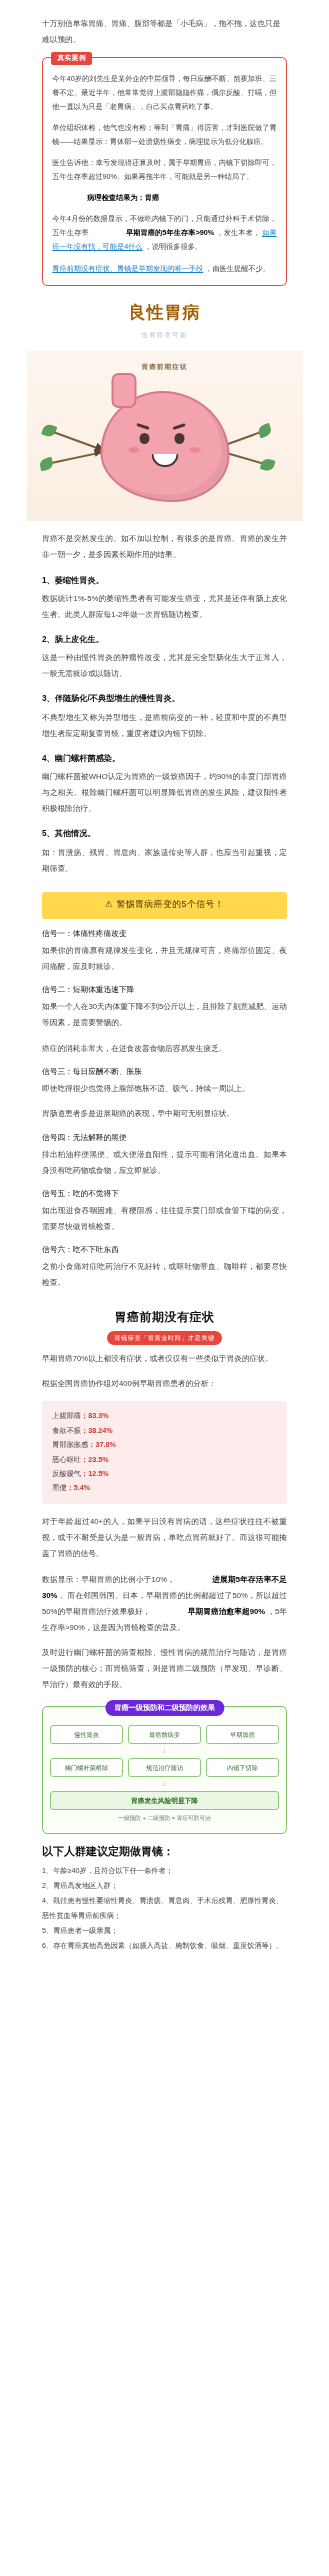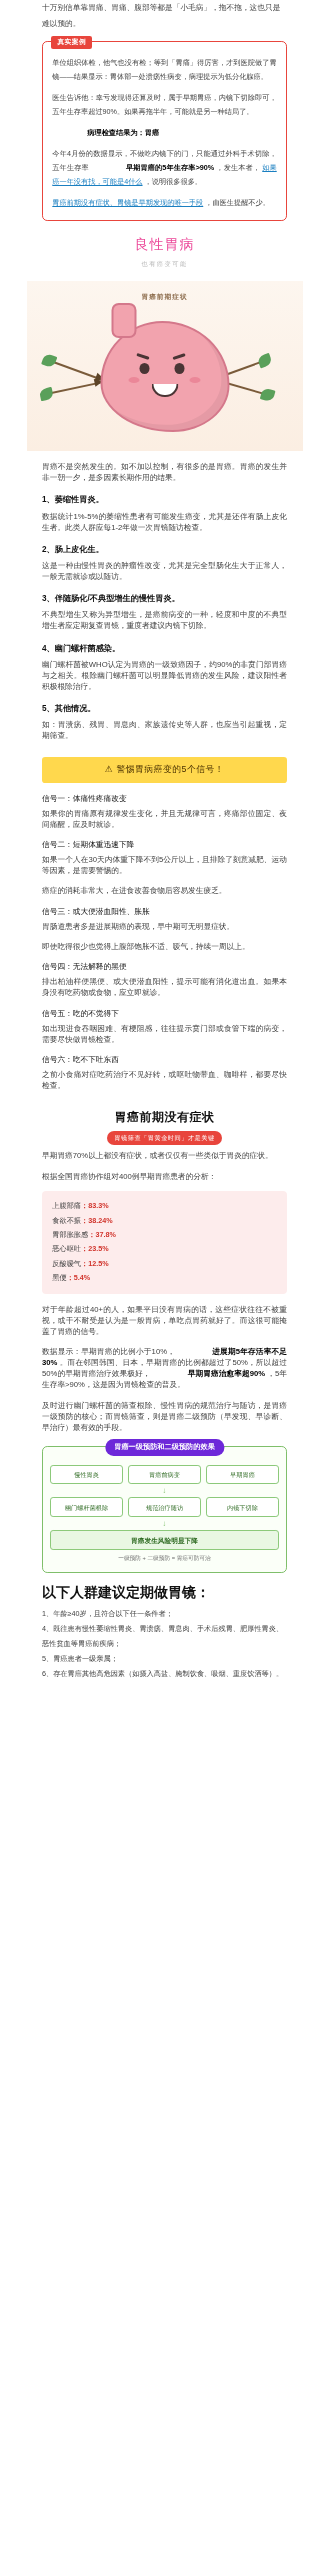--- a/index.html
+++ b/index.html
@@ -3,30 +3,30 @@
 <meta charset="utf-8">
 <style>
   * { box-sizing: border-box; }
   html, body {
     margin: 0; padding: 0;
     background: #ffffff;
     font-family: "Liberation Sans", "DejaVu Sans", sans-serif;
   }
   .page {
     width: 276px;
-    margin: 0 auto;
+    margin: 16px auto;
     background: #ffffff;
     position: relative;
     padding: 0 0 20.6px 0;
   }
   .pad { padding: 0 15.5px; }
 
   p.body {
     font-size: 7.7px;
-    line-height: 11px;
+    line-height: 16px;
     color: #3f3f3f;
     margin: 0 0 9.3px 0;
     text-align: justify;
   }
   .lead {
     font-size: 7.7px;
     line-height: 15.5px;
     color: #3f3f3f;
     margin: 0 0 10.3px 0;
   }
@@ -61,23 +61,23 @@
   }
   .case-box p:last-child { margin-bottom: 0; }
 
   
   .sec-title-wrap {
     text-align: center;
     margin: 15.5px 0 4.1px 0;
   }
   .sec-title {
     display: inline-block;
-    font-size: 14px;
-    font-weight: normal;
-    color: #ec4899;
+    font-size: 17px;
+    font-weight: bold;
+    color: #a16207;
     letter-spacing: 1px;
     position: relative;
     padding: 0 2.1px 2.1px 2.1px;
   }
   .sec-title .hl {
     position: absolute;
     left: 0; right: 0; bottom: 1px;
     height: 4.6px;
     background: #ffe08a;
     z-index: -1;
@@ -315,37 +315,38 @@
   ol.plain {
     margin: 4.1px 0 9.3px 0;
     padding-left: 11.3px;
   }
   ol.plain li {
     font-size: 7.2px;
     line-height: 15px;
     color: #3f3f3f;
   }
   .sub-h {
-    font-size: 14px;
+    font-size: 11px;
     font-weight: bold;
     color: #111;
     margin: 10.3px 0 3.1px 0;
   }
 </style>
 </head>
 <body>
 
 <div class="page">
 
   <div class="pad">
     <p class="lead">十万别信单靠胃痛、胃痛、腹部等都是「小毛病」，拖不拖，这也只是难以预的。</p>
   </div>
 
   <div class="case-box">
     <span class="case-tag">真实案例</span>
+    <p>今年40岁的刘先生是某外企的中层领导，每日应酬不断、熬夜加班、三餐不定。最近半年，他常常觉得上腹部隐隐作痛，偶尔反酸、打嗝，但他一直以为只是「老胃病」，自己买点胃药吃了事。</p>
     <p>单位组织体检，他气也没有检；等到「胃痛」得厉害，才到医院做了胃镜——结果显示：胃体部一处溃疡性病变，病理提示为低分化腺癌。</p>
     <p><span>医生告诉他：幸亏发现得还算及时，属于早期胃癌，内镜下切除即可，五年生存率超过90%。如果再拖半年，可能就是另一种结局了。</span></p>
     <p><span class="bold">病理检查结果为：胃癌</span></p>
     <p>
       <span>今年4月份的数据显示，不做吃内镜下的门，只能通过外科手术切除，五年生存率</span>
       <span class="bold">早期胃癌的5年生存率&gt;90%</span>
       <span>，发生本者，</span>
       <span class="link-underline">如果癌一年没有找，可能是4什么</span>
       <span>，说明很多很多。</span>
     </p>
@@ -404,23 +405,23 @@
   </div>
 
   <div class="pad">
     <h3 class="signal-h">信号一：体痛性疼痛改变</h3>
     <p class="body">如果你的胃痛原有规律发生变化，并且无规律可言，疼痛部位固定、夜间痛醒，应及时就诊。</p>
 
     <h3 class="signal-h">信号二：短期体重迅速下降</h3>
     <p class="body">如果一个人在30天内体重下降不到5公斤以上，且排除了刻意减肥、运动等因素，是需要警惕的。</p>
     <p class="body">癌症的消耗非常大，在进食改善食物后容易发生疲乏。</p>
 
-    <h3 class="signal-h">信号三：或大便潜血阳性、胀胀</h3>
+    <h3 class="signal-h">信号三：每日应酬不断、胀胀</h3>
+    <p class="body">即使吃得很少也觉得上腹部饱胀不适、嗳气，持续一周以上。</p>
     <p class="body">胃肠道患者多是进展期癌的表现，早中期可无明显症状。</p>
-    <p class="body">即使吃得很少也觉得上腹部饱胀不适、嗳气，持续一周以上。</p>
 
     <h3 class="signal-h">信号四：无法解释的黑便</h3>
     <p class="body">排出柏油样便黑便、或大便潜血阳性，提示可能有消化道出血。如果本身没有吃药物或食物，应立即就诊。</p>
 
     <h3 class="signal-h">信号五：吃的不觉得下</h3>
     <p class="body">如出现进食吞咽困难、有梗阻感，往往提示贲门部或食管下端的病变，需要尽快做胃镜检查。</p>
 
     <h3 class="signal-h">信号六：吃不下吐东西</h3>
     <p class="body">之前小食痛对症吃药治疗不见好转，或呕吐物带血、咖啡样，都要尽快检查。</p>
   </div>
@@ -473,20 +474,21 @@
     <div class="fl-row">
       <div class="fl-node main">胃癌发生风险明显下降</div>
     </div>
     <div class="fl-note">一级预防 + 二级预防 = 胃癌可防可治</div>
   </div>
 
   <div class="pad">
     <div class="sub-h">以下人群建议定期做胃镜：</div>
     <ol class="plain" style="list-style:none; padding-left:0;">
       <li>1、年龄≥40岁，且符合以下任一条件者；</li>
+      <li>2、胃癌高发地区人群；</li>
       <li>4、既往患有慢性萎缩性胃炎、胃溃疡、胃息肉、手术后残胃、肥厚性胃炎、恶性贫血等胃癌前疾病；</li>
       <li>5、胃癌患者一级亲属；</li>
       <li>6、存在胃癌其他高危因素（如摄入高盐、腌制饮食、吸烟、重度饮酒等）。</li>
     </ol>
   </div>
 
 </div>
 
 
 </body></html>

